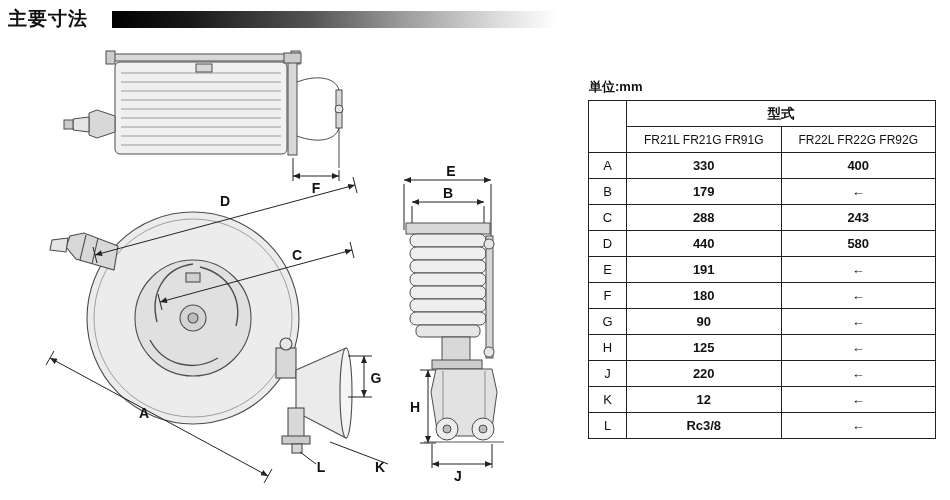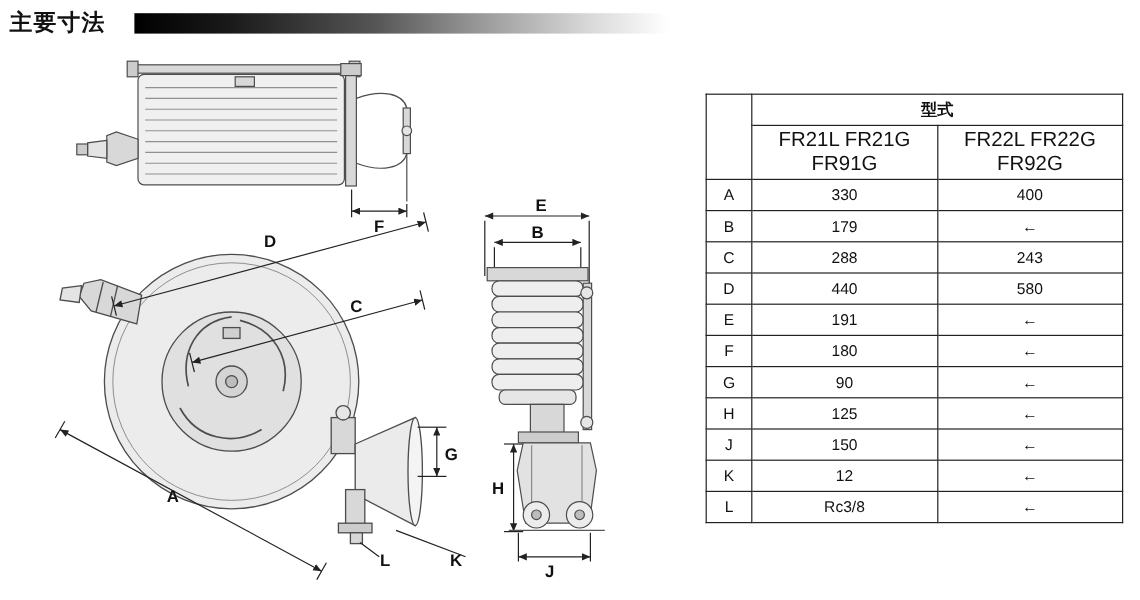--- a/index.html
+++ b/index.html
@@ -22,22 +22,22 @@
   
   .table-wrap{position:absolute;left:588px;top:78px;width:348px;}
   .unit-label{font-size:13px;font-weight:bold;margin:0 0 4px 1px;}
   table.spec{border-collapse:collapse;width:100%;font-size:13px;table-layout:fixed;}
   table.spec th, table.spec td{
     border:1px solid #222;text-align:center;vertical-align:middle;
     height:21px;padding:2px 1px;font-weight:normal;
   }
   table.spec col.c0{width:38px;}
   table.spec .model-header{font-weight:bold;font-size:13.5px;}
-  table.spec .model-col{font-size:17px;letter-spacing:0;}
-  table.spec td{font-size:13px;}
+  table.spec .model-col{font-size:12px;letter-spacing:0;}
+  table.spec td{font-size:13px;font-weight:bold;}
 </style>
 </head>
 <body>
 
 <h1 class="page-title">主要寸法</h1>
 <div class="gradient-bar"></div>
 
 <div class="drawing-area">
   <svg width="585" height="460" viewBox="0 0 585 460">
     <defs>
@@ -206,20 +206,21 @@
     <g stroke="#222" stroke-width="1">
       <line x1="432" y1="404" x2="432" y2="428"></line>
       <line x1="492" y1="404" x2="492" y2="428"></line>
       <line x1="432" y1="424" x2="492" y2="424" marker-start="url(#mS)" marker-end="url(#mE)"></line>
     </g>
     <text class="dim-text" x="458" y="441">J</text>
   </svg>
 </div>
 
 <div class="table-wrap">
+  <p class="unit-label">単位:mm</p>
   <table class="spec">
     <colgroup>
         <col class="c0">
         <col>
         <col>
       </colgroup>
     <thead>
       <tr>
         <th rowspan="2"></th>
         <th colspan="2" class="model-header">型式</th>
@@ -265,21 +266,21 @@
         <td>90</td>
         <td>←</td>
       </tr>
       <tr>
         <th>H</th>
         <td>125</td>
         <td>←</td>
       </tr>
       <tr>
         <th>J</th>
-        <td>150</td>
+        <td>220</td>
         <td>←</td>
       </tr>
       <tr>
         <th>K</th>
         <td>12</td>
         <td>←</td>
       </tr>
       <tr>
         <th>L</th>
         <td>Rc3/8</td>

